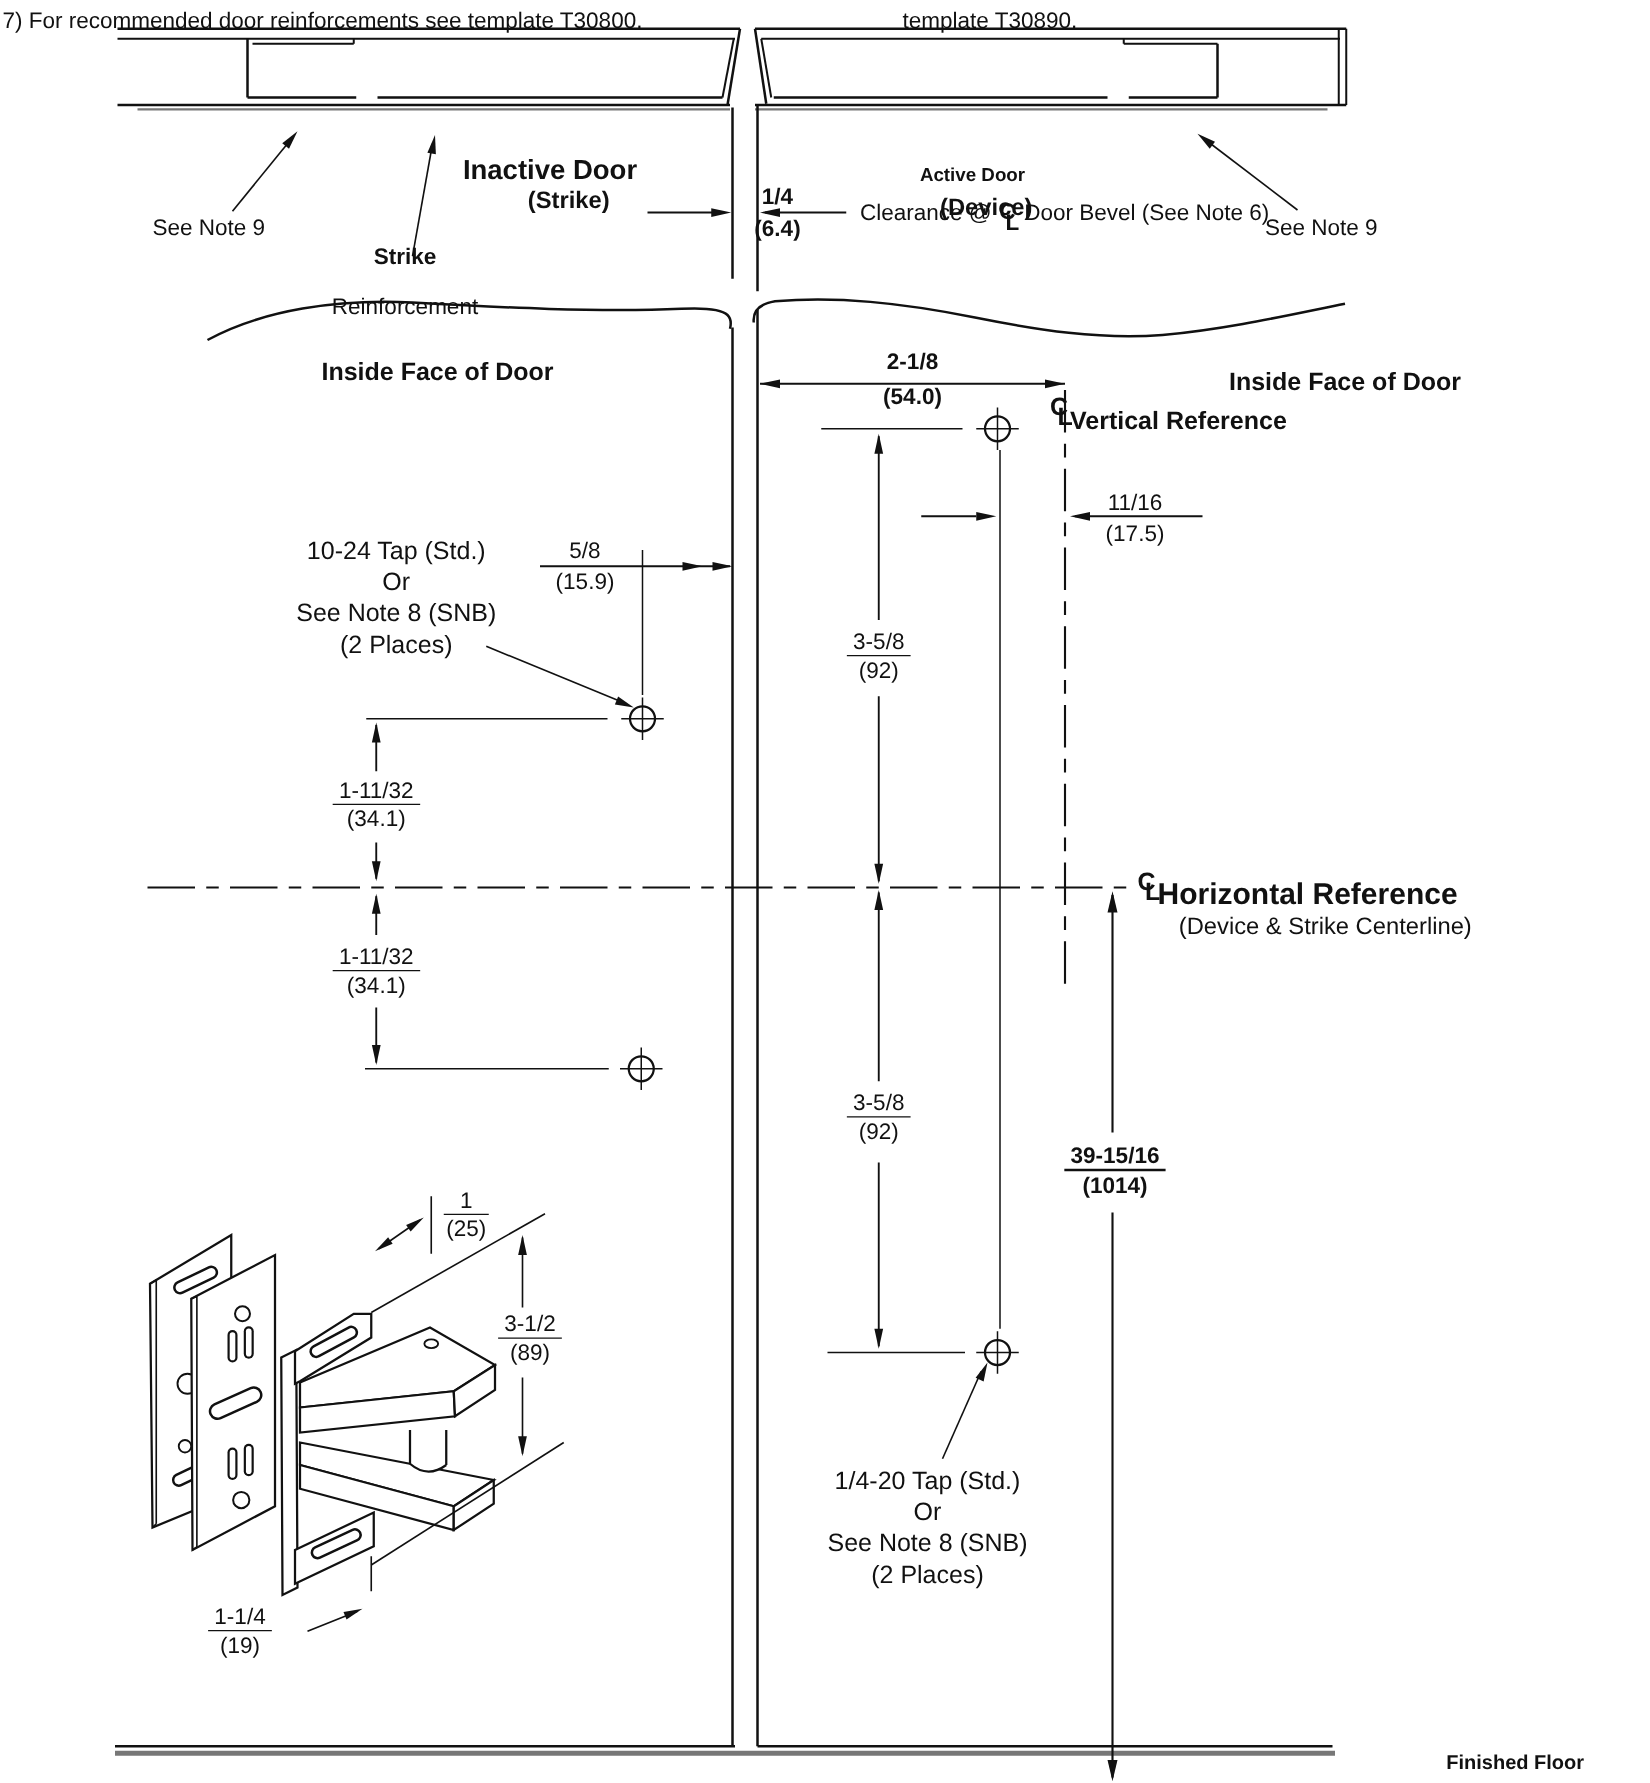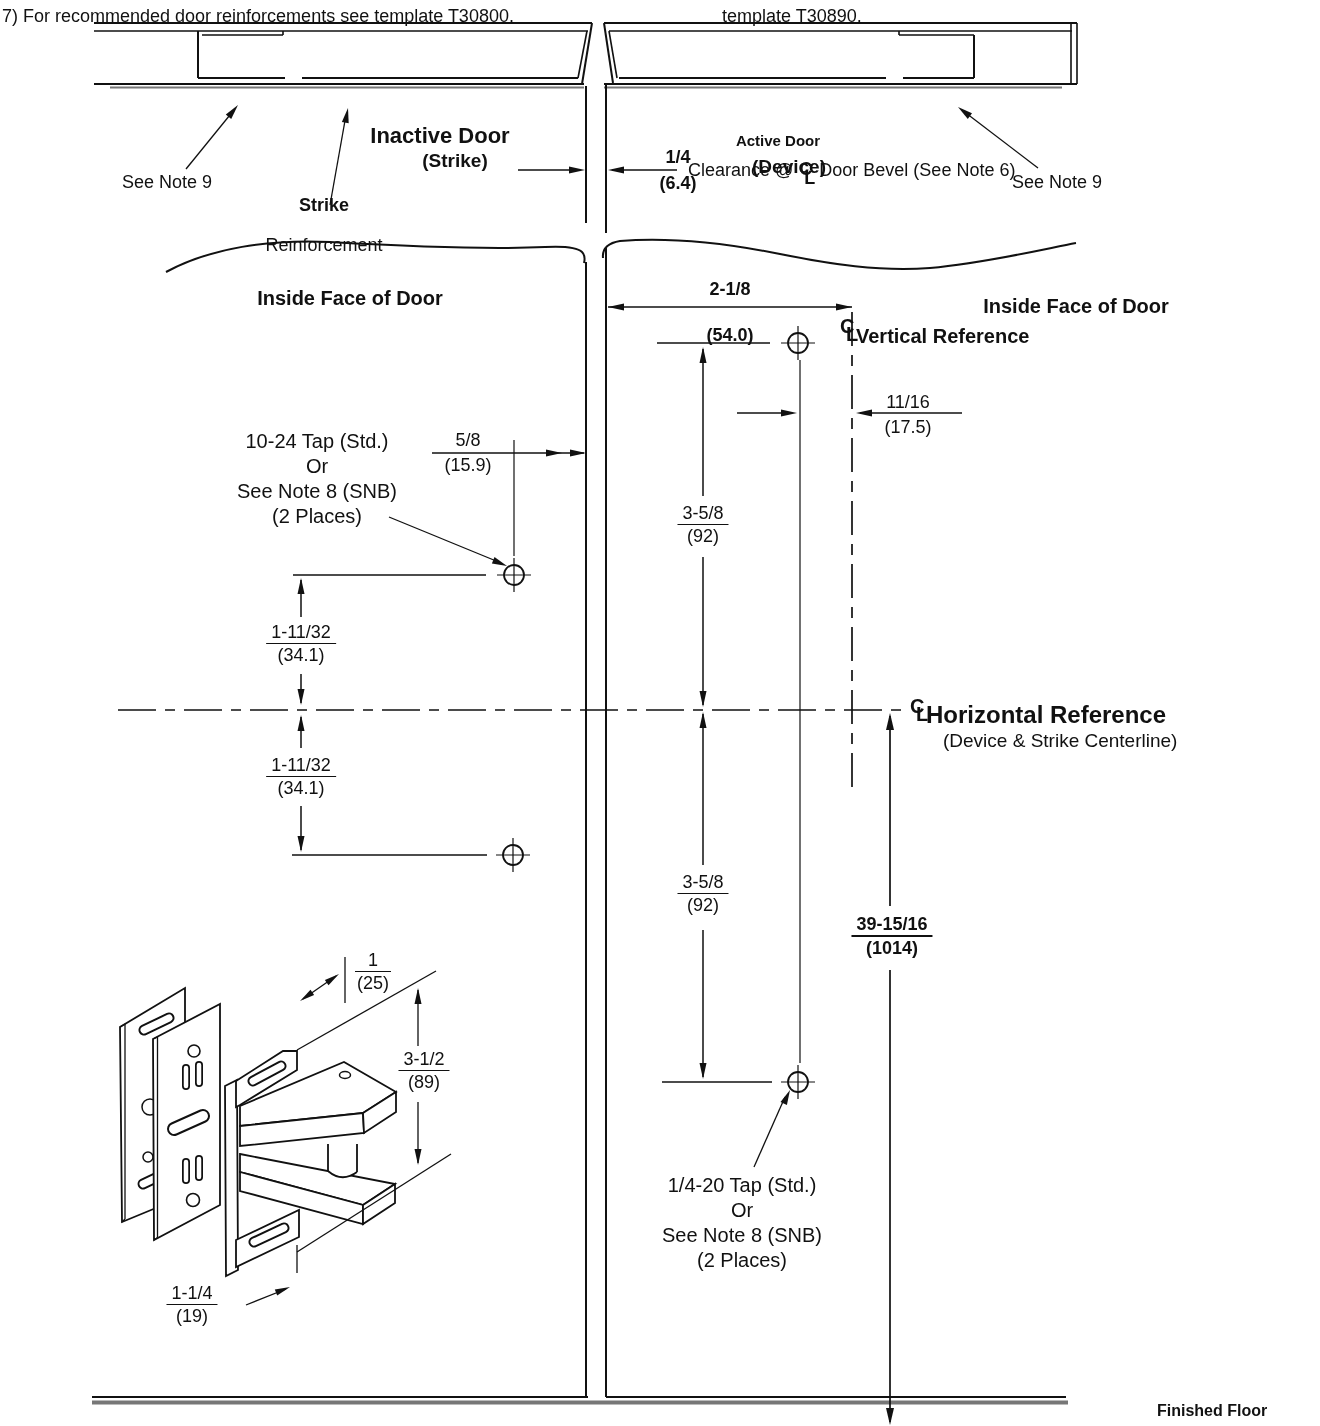--- a/index.html
+++ b/index.html
@@ -243,39 +243,39 @@
   <div class="txt b ctr" style="left:455px;top:150px;font-size:19px;">(Strike)</div>
   <div class="txt b ctr" style="left:778px;top:130px;font-size:15px;">Active Door</div>
   <div class="txt b ctr" style="left:757px;top:156px;font-size:19px;margin-left:32px;">(Device)</div>
 
   <div class="txt" style="left:122px;top:172px;">See Note 9</div>
   <div class="txt" style="left:1012px;top:172px;">See Note 9</div>
 
   <div class="txt ctr" style="left:324px;top:195px;font-weight:bold;">Strike</div>
   <div class="txt ctr" style="left:324px;top:235px;">Reinforcement</div>
 
-  <div class="dim nobar bold" style="left:678px;top:146px;">
+  <div class="dim nobar bold" style="left:622px;top:146px;">
     <span class="din">1/4</span>
     <span class="dmm" style="margin-top:4px;">(6.4)</span>
   </div>
   <div class="clearrow" style="left:688px;top:160px;">
     <span>Clearance @</span>
     <span class="cl sm">
         <span class="cc">C</span>
         <span class="cl2">L</span>
       </span>
     <span>Door Bevel (See Note 6)</span>
   </div>
 
   <div class="txt b ctr" style="left:350px;top:288px;font-size:20px;">Inside Face of Door</div>
   <div class="txt b ctr" style="left:1076px;top:296px;font-size:20px;">Inside Face of Door</div>
 
   <div class="dim nobar bold" style="left:730px;top:278px;">
     <span class="din">2-1/8</span>
-    <span class="dmm" style="margin-top:24px;">(54.0)</span>
+    <span class="dmm" style="margin-top:6px;">(54.0)</span>
   </div>
 
   <div class="reflabel" style="left:840px;top:317px;">
     <span class="cl"><span class="cc">C</span><span class="cl2">L</span></span><span class="b" style="font-size:20px;">Vertical Reference</span>
   </div>
 
   <div class="dim nobar" style="left:908px;top:391px;">
     <span class="din">11/16</span>
     <span class="dmm" style="margin-top:3px;">(17.5)</span>
   </div>

